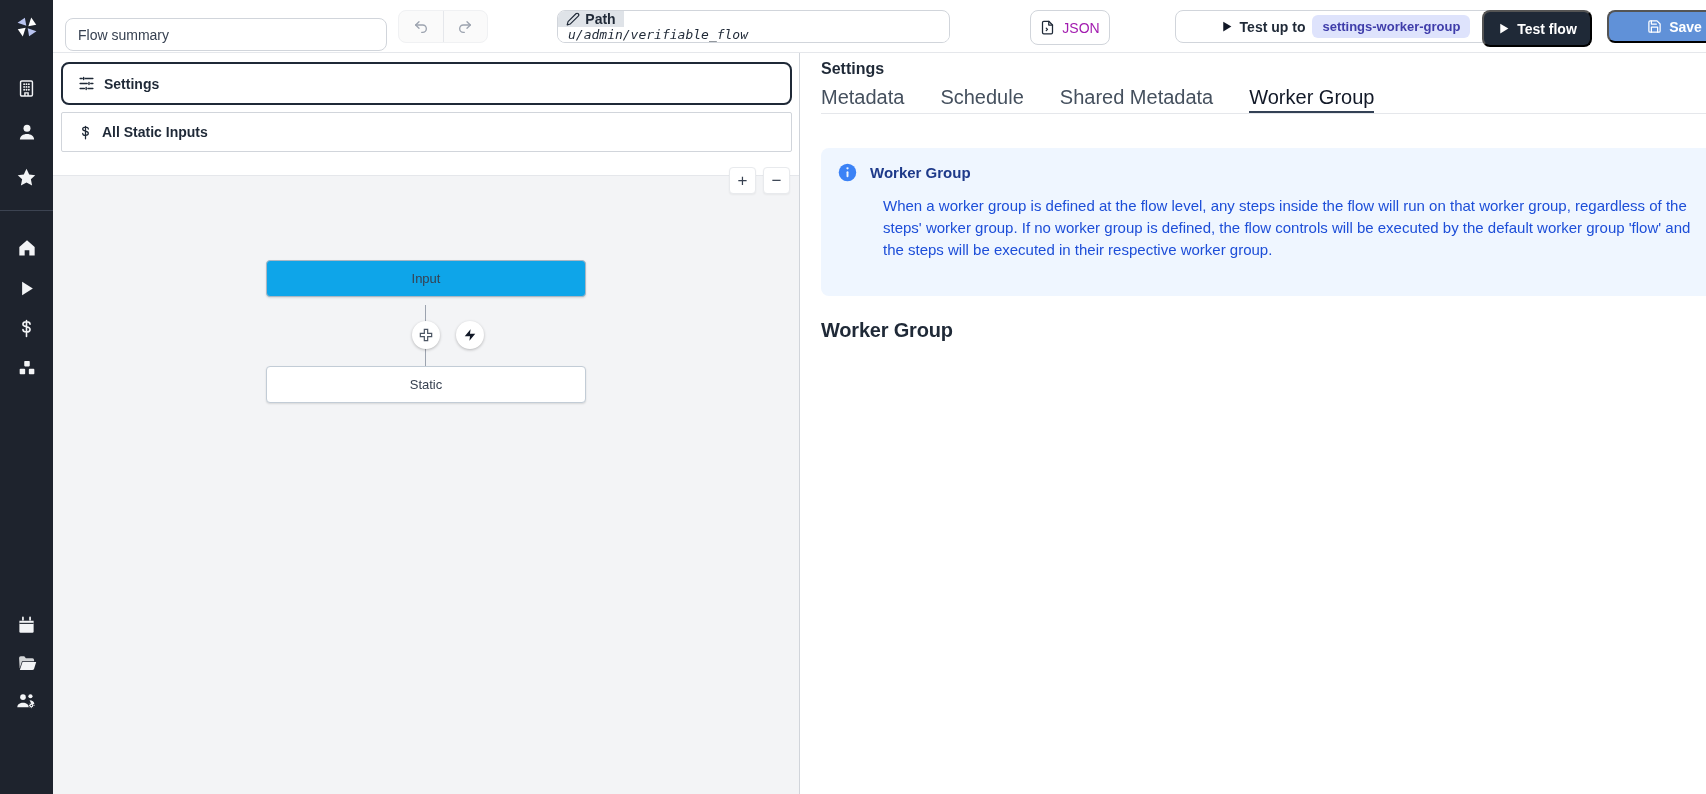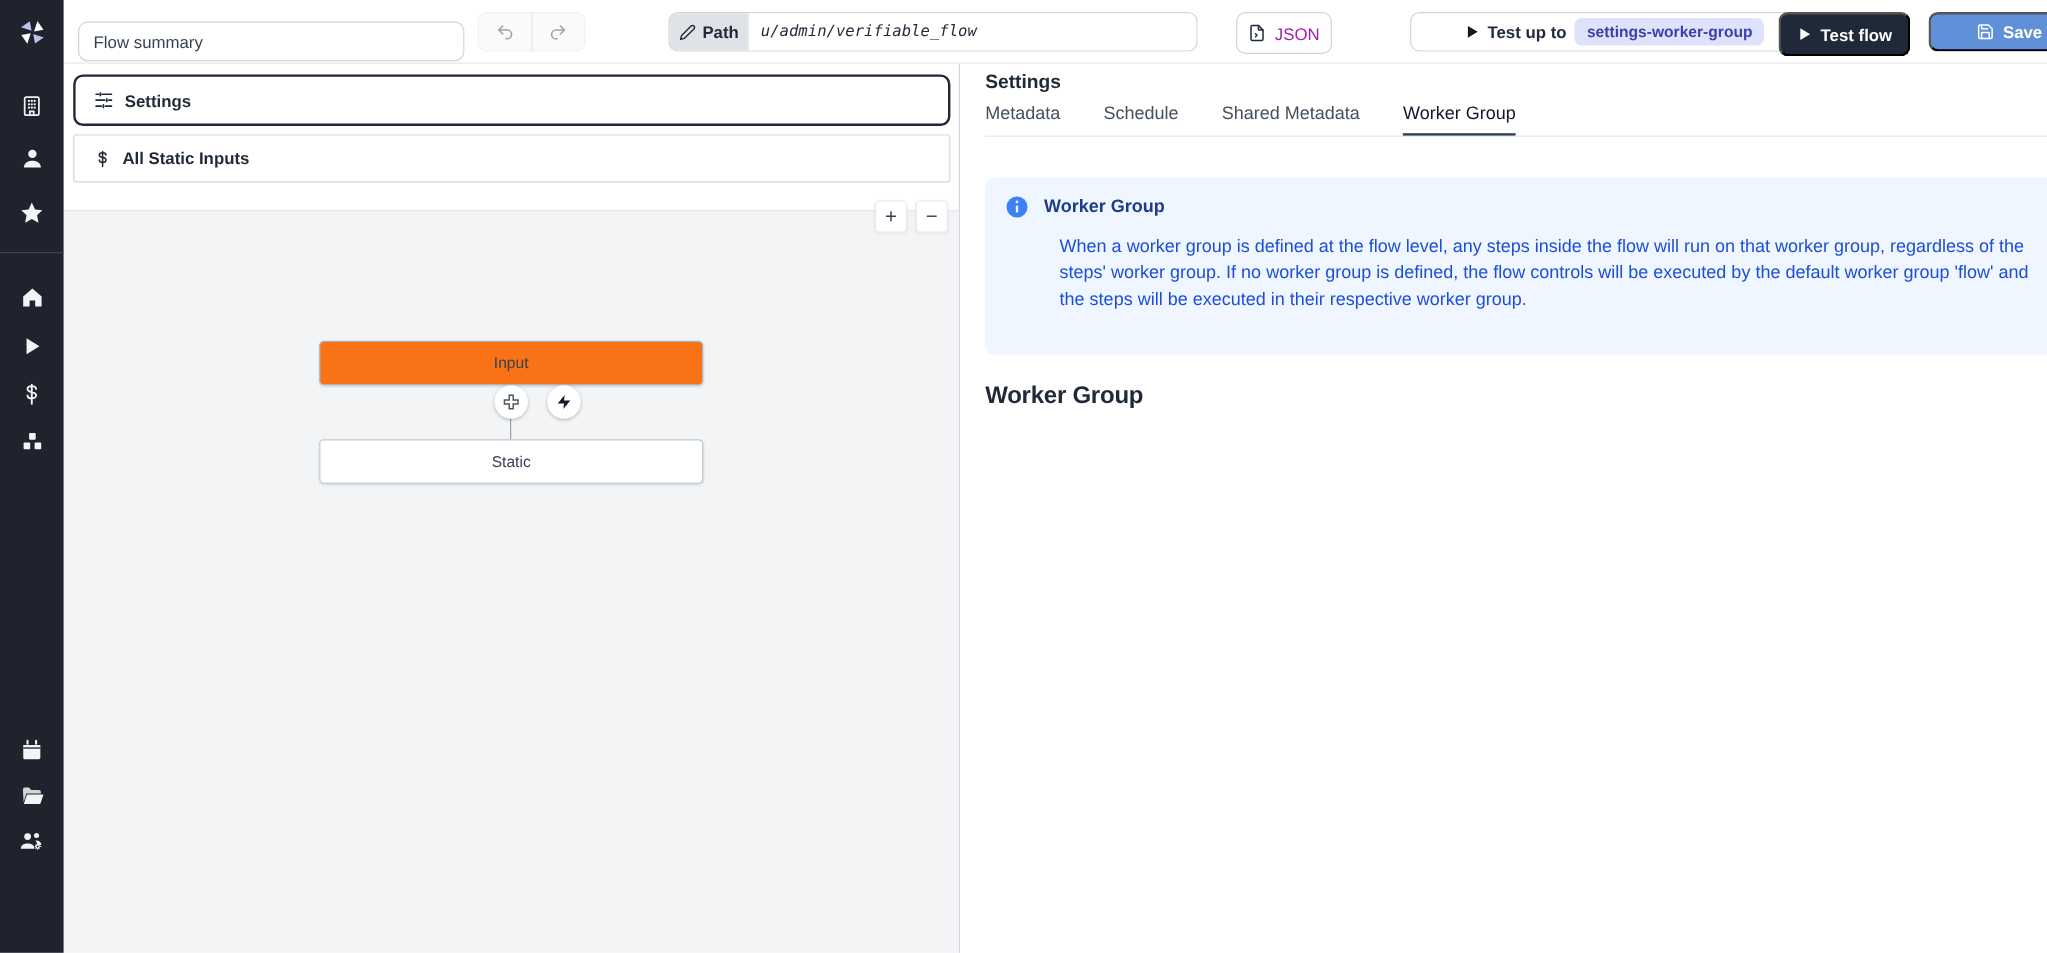--- a/index.html
+++ b/index.html
@@ -10,51 +10,51 @@
   .sidebar { position:absolute; left:0; top:0; width:53px; height:794px; background:#1e232d; z-index:30; }
   .side-icon { position:absolute; left:0; width:53px; height:34px; display:flex; align-items:center; justify-content:center; color:#f3f4f6; cursor:pointer; }
   .side-div { position:absolute; left:0; top:210px; width:53px; border-top:1px solid #3c4351; }
 
   
   .topbar { position:absolute; left:53px; top:0; width:1653px; height:53px; background:#fff; border-bottom:1px solid #e5e7eb; z-index:20; }
   .flow-summary { position:absolute; left:12px; top:18px; width:322px; height:33px; border:1px solid #d1d5db; border-radius:8px; padding:0 12px; font-size:14px; color:#374151; font-family:"Liberation Sans",sans-serif; outline:none; }
   .undo-redo { position:absolute; left:345px; top:10px; width:90px; height:33px; background:#fafafa; border:1px solid #f0f1f3; border-radius:8px; display:flex; }
   .undo-redo .half { flex:1; display:flex; align-items:center; justify-content:center; color:#9ca3af; cursor:pointer; }
   .undo-redo .half + .half { border-left:1px solid #e5e7eb; }
-  .path-group { position:absolute; left:504px; top:10px; width:441px; height:33px; display:flex; border:1px solid #d1d5db; border-radius:8px; overflow:hidden; }
+  .path-group { position:absolute; left:504px; top:10px; width:393px; height:33px; display:flex; border:1px solid #d1d5db; border-radius:8px; overflow:hidden;flex-direction:column; }
   .path-label { width:66px; background:#dfe3e8; display:flex; align-items:center; justify-content:center; gap:5px; font-size:14px; font-weight:600; color:#1f2937; cursor:pointer; }
   .path-input { flex:1; border:none; outline:none; padding:0 10px; font-family:"DejaVu Sans Mono","Liberation Mono",monospace; font-size:13px; color:#1f2937;font-style:italic; }
   .btn { display:flex; align-items:center; justify-content:center; gap:7px; border-radius:8px; font-size:14px; cursor:pointer; white-space:nowrap; }
   .btn-json { position:absolute; left:977px; top:10px; width:80px; height:35px; border:1px solid #d1d5db; background:#fff; color:#a21caf; font-weight:500; }
   .btn-testupto { position:absolute; left:1122px; top:10px; width:340px; height:33px; border:1px solid #d1d5db; background:#fff; color:#1f2937; font-weight:600; }
   .badge { background:#dee3fc; color:#3f3daa; font-size:13px; font-weight:600; padding:4px 10px; border-radius:6px; }
   .btn-testflow { position:absolute; left:1429px; top:10px; width:110px; height:37px; background:#1f2937; color:#fff; font-weight:600; }
   .btn-save { position:absolute; left:1554px; top:10px; width:170px; height:33px; background:#6091d8; color:#fff; font-weight:600; }
 
   
   .flow-panel { position:absolute; left:53px; top:53px; width:747px; height:741px; background:#fff; border-right:1px solid #d1d5db; z-index:10; }
   .settings-box { position:absolute; left:8px; top:9px; width:731px; height:43px; background:#fff; border:2px solid #1f2937; border-radius:8px; display:flex; align-items:center; gap:9px; padding:0 15px; cursor:pointer; }
   .settings-box span, .asi-box span { font-size:14px; font-weight:600; color:#1f2937; }
   .asi-box { position:absolute; left:8px; top:59px; width:731px; height:40px; background:#fff; border:1px solid #d1d5db; border-radius:2px; display:flex; align-items:center; gap:9px; padding:0 16px; cursor:pointer; }
   .canvas { position:absolute; left:0; top:122px; width:746px; height:619px; background:#f3f4f6; border-top:1px solid #e5e7eb; }
   .zoom-btn { position:absolute; top:-9px; width:27px; height:27px; background:#fff; border:1px solid #e8eaed; border-radius:4px; display:flex; align-items:center; justify-content:center; font-size:17px; color:#374151; cursor:pointer; box-shadow:0 1px 2px rgba(0,0,0,.05); }
   .zoom-in { right:43px; } .zoom-out { right:9px; }
   .node { position:absolute; left:213px; width:320px; height:37px; border-radius:4px; display:flex; align-items:center; justify-content:center; font-size:13px; color:#374151; cursor:pointer; box-shadow:0 1px 2px rgba(0,0,0,.12); }
-  .node-input { top:108px; background:#f97316; border:1px solid #a9b7c4; }
+  .node-input { top:84px; background:#0ea5e9; border:1px solid #a9b7c4; }
   .node-result { top:190px; background:#fff; border:1px solid #c2ccd6; }
   .edge { position:absolute; left:372px; top:129px; width:1px; height:61px; background:#9ca3af; }
   .dot-btn { position:absolute; width:28px; height:28px; border-radius:50%; background:#fff; box-shadow:0 1px 3px rgba(0,0,0,.25); display:flex; align-items:center; justify-content:center; cursor:pointer; }
   .add-step { left:359px; top:145px; color:#4b5563; }
   .trigger { left:403px; top:145px; color:#111827; }
 
   
   .settings-panel { position:absolute; left:800px; top:53px; width:906px; height:741px; background:#fff; }
   .sp-title { position:absolute; left:21px; top:7px; font-size:16px; font-weight:700; color:#1f2937; }
   .tabs { position:absolute; left:21px; top:33px; width:1100px; height:28px; display:flex; gap:36px; border-bottom:1px solid #e5e7eb; }
-  .tab { font-size:15px; color:#45505e; cursor:pointer; padding-bottom:9px; border-bottom:2px solid transparent;text-align:right; }
+  .tab { font-size:20px; color:#45505e; cursor:pointer; padding-bottom:9px; border-bottom:2px solid transparent;text-align:right; }
   .tab.active { color:#111827; font-weight:400; border-bottom:2px solid #334155; }
   .alert { position:absolute; left:21px; top:95px; width:1060px; height:148px; background:#eff6ff; border-radius:8px; padding:14px 16px; overflow:hidden; }
   .alert-head { display:flex; align-items:center; gap:12px; }
   .alert-title { font-size:15px; font-weight:600; color:#1e3a8a; }
   .alert-body { margin:12px 0 0 46px; font-size:15px; color:#1d4ed8; line-height:22px; }
   .alert-line { white-space:nowrap; }
   .wg-title { position:absolute; left:21px; top:266px; font-size:20px; font-weight:700; color:#1f2937; letter-spacing:-0.2px; }
   .wg-select { position:absolute; left:21px; top:316px; width:186px; height:34px; border:1px solid #d1d5db; border-radius:8px; background:#fff; display:flex; align-items:center; justify-content:space-between; padding:0 12px 0 14px; font-size:15px; color:#374151; cursor:pointer; }
 
   svg { display:block; flex:none; }

